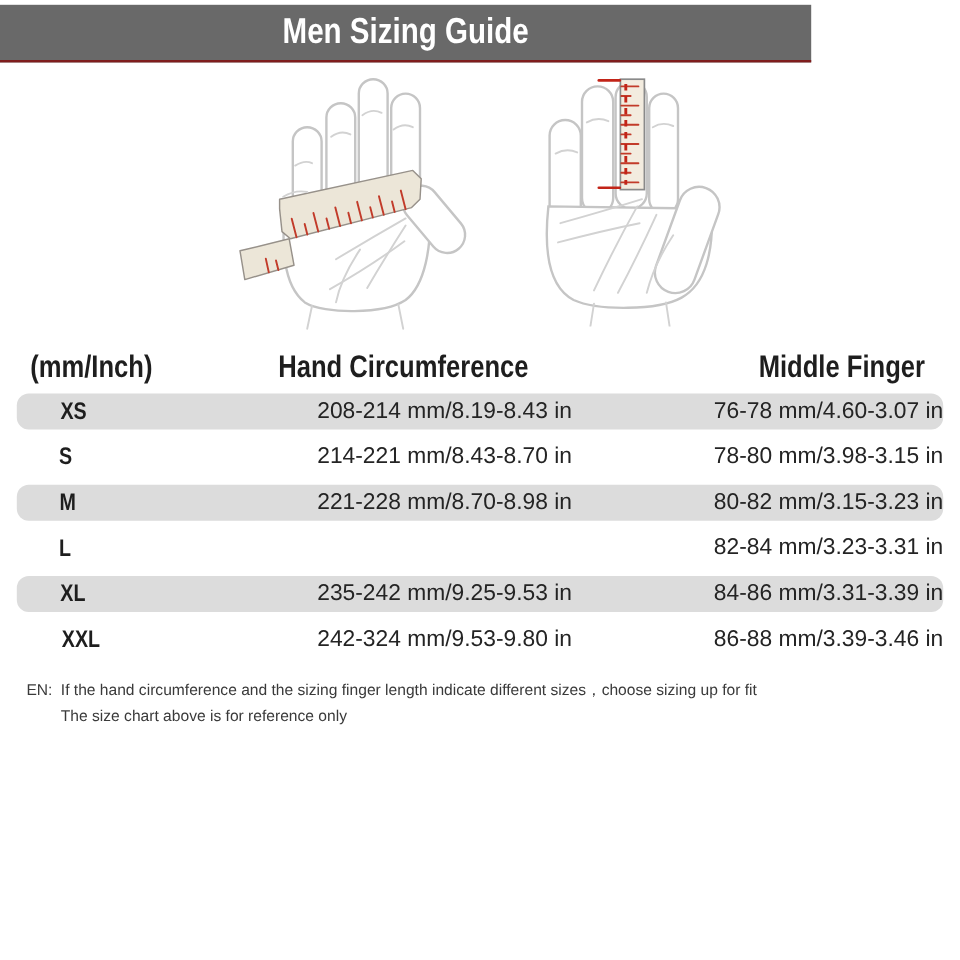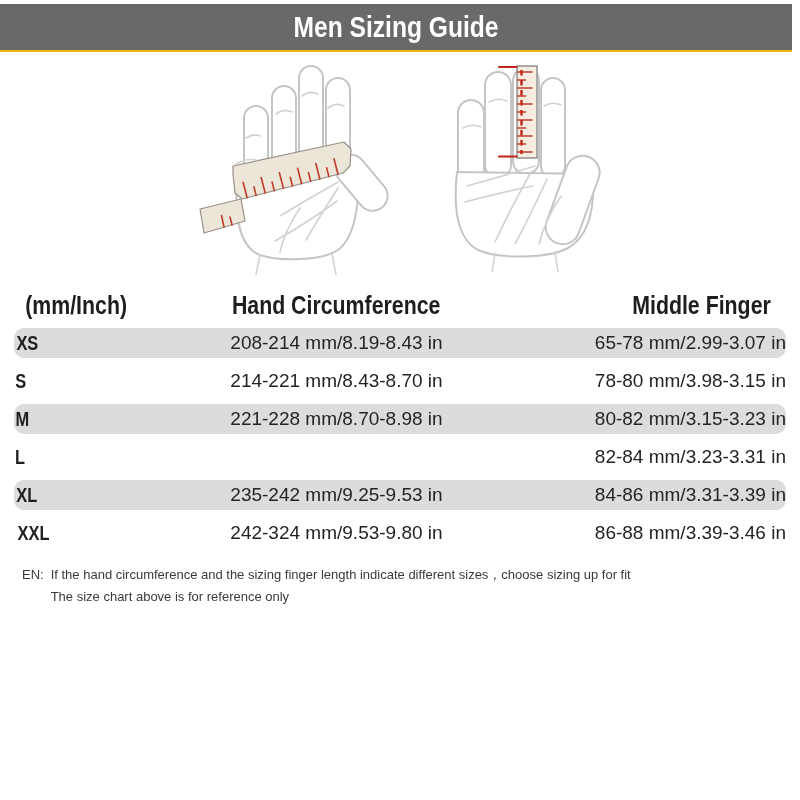--- a/index.html
+++ b/index.html
@@ -2,42 +2,42 @@
 <html><head>
 <meta charset="utf-8">
 <style>
   html,body { margin:0; padding:0; background:#ffffff; }
   .page {
     position:relative; width:800px; height:800px; background:#ffffff;
     font-family:"Liberation Sans", sans-serif; color:#242424; overflow:hidden;
   }
   
   .titlebar {
-    position:absolute; top:4px; left:0; width:792px; height:46px;
-    background:#696969; border-bottom:2px solid #eab308;
+    position:absolute; top:4px; left:0; width:676px; height:46px;
+    background:#696969; border-bottom:2px solid #7f1d1d;
     display:flex; align-items:center; justify-content:center;
   }
   .title { color:#ffffff; font-weight:bold; font-size:30px; }
   .cond { display:inline-block; transform:scaleX(0.82); transform-origin:center; white-space:nowrap; }
   
   .hands { position:absolute; top:52px; left:0; width:800px; height:230px; }
   .hand-left  { position:absolute; left:180px; top:4px; }
   .hand-right { position:absolute; left:443px; top:2px; }
   
   .size-table { position:absolute; top:282px; left:14px; width:772px; }
   .thead { display:flex; height:46px; align-items:center; font-weight:bold; font-size:26px; color:#1e1e1e; }
   .col-size   { width:125px; }
   .col-hand   { width:395px; text-align:center; }
   .col-finger { flex:1;      text-align:right; }
   .trow {
     display:flex; height:30px; align-items:center; font-size:19px;
     margin-bottom:8px; border-radius:10px; color:#242424;
   }
   .trow.alt { background:#dcdcdc; }
-  .trow .col-size { font-weight:bold; font-size:20px; color:#1e1e1e; }
+  .trow .col-size { font-weight:bold; font-size:20px; color:#1e1e1e;padding-left:34px; }
   
   .footnote {
     position:absolute; top:564px; left:22px; width:740px;
     font-size:13px; color:#3a3a3a; display:flex; line-height:1.7;
   }
   .footnote .fn-label { flex:0 0 auto; margin-right:7px; }
   svg .outline { fill:#ffffff; stroke:#c5c5c5; stroke-width:2; }
   svg .crease  { fill:none; stroke:#d2d2d2; stroke-width:1.6; stroke-linecap:round; }
   svg .tape    { fill:#ece6d8; stroke:#97918a; stroke-width:1.2; stroke-linejoin:round; }
   svg .tick    { stroke:#c23b2a; stroke-width:1.6; stroke-linecap:round; }
@@ -148,21 +148,21 @@
   <div class="size-table">
     <div class="thead">
       <div class="col-size"><span class="cond">(mm/Inch)</span></div>
       <div class="col-hand"><span class="cond">Hand Circumference</span></div>
       <div class="col-finger"><span class="cond">Middle Finger</span></div>
     </div>
 
     <div class="trow alt">
       <div class="col-size"><span class="cond">XS</span></div>
       <div class="col-hand">208-214 mm/8.19-8.43 in</div>
-      <div class="col-finger">65-78 mm/2.99-3.07 in</div>
+      <div class="col-finger">76-78 mm/4.60-3.07 in</div>
     </div>
     <div class="trow">
       <div class="col-size"><span class="cond">S</span></div>
       <div class="col-hand">214-221 mm/8.43-8.70 in</div>
       <div class="col-finger">78-80 mm/3.98-3.15 in</div>
     </div>
     <div class="trow alt">
       <div class="col-size"><span class="cond">M</span></div>
       <div class="col-hand">221-228 mm/8.70-8.98 in</div>
       <div class="col-finger">80-82 mm/3.15-3.23 in</div>

